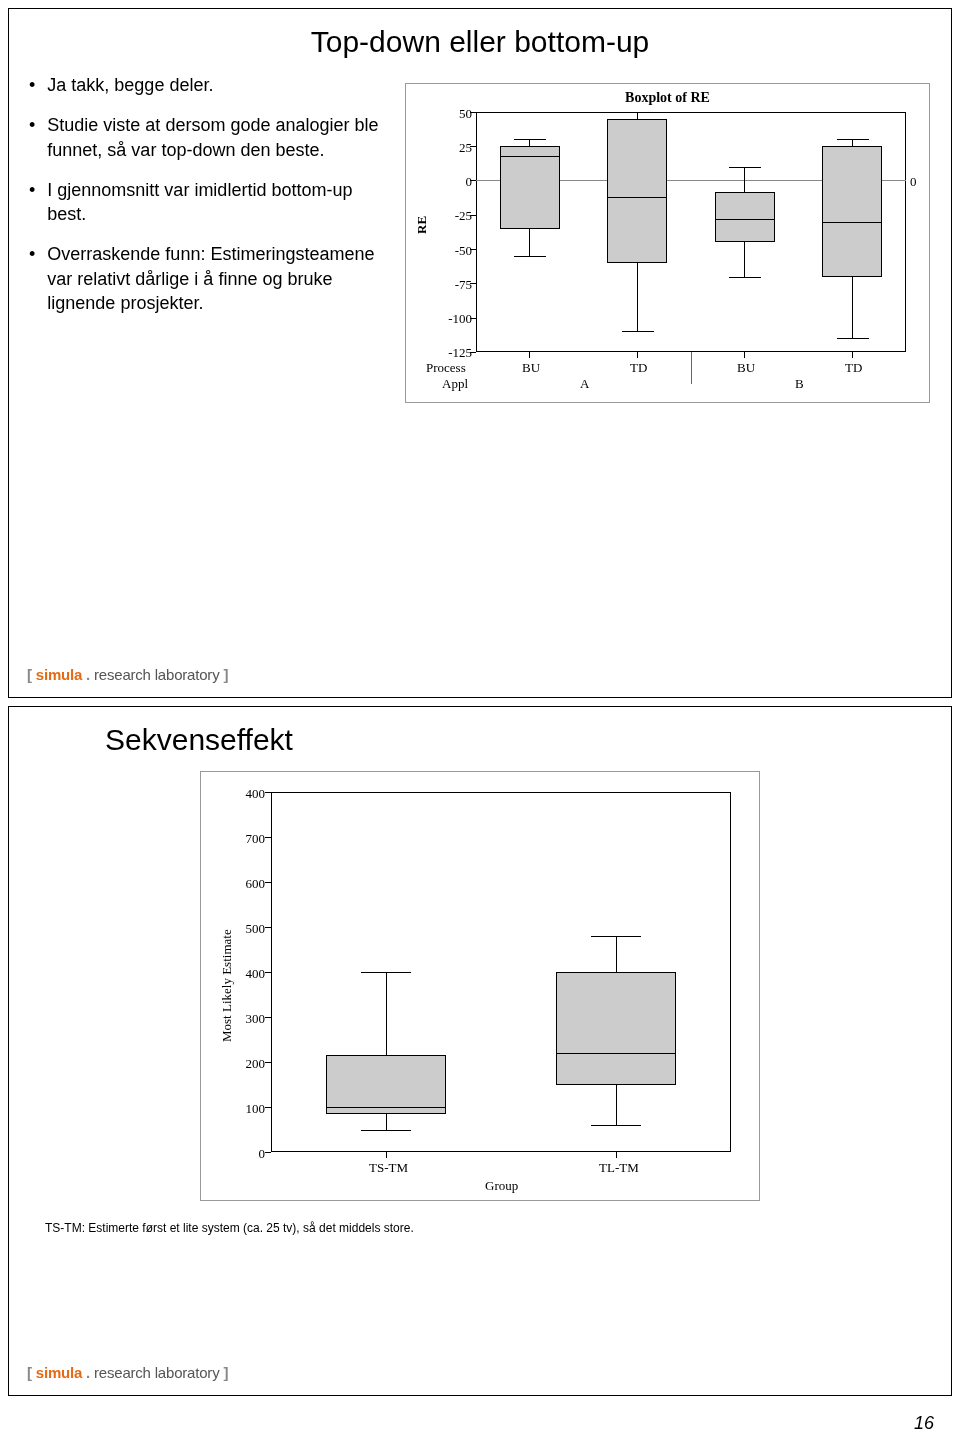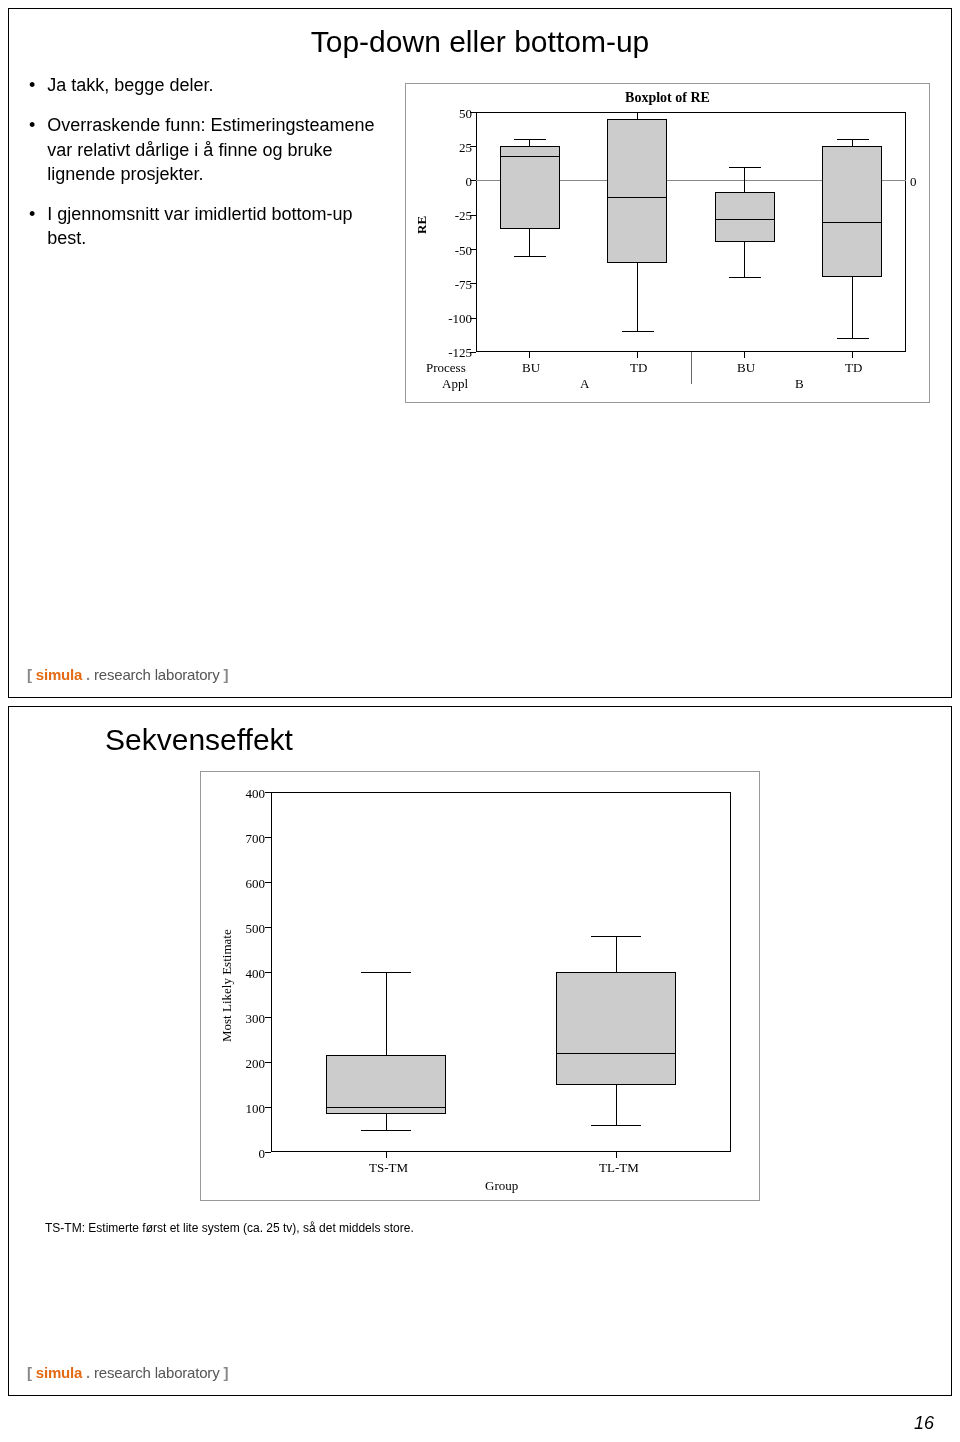--- a/index.html
+++ b/index.html
@@ -69,24 +69,27 @@
   <div class="title">Top-down eller bottom-up</div>
 
   <div class="columns">
 
     <div class="bullets">
       <ul>
         <li>
             <span>Ja takk, begge deler.</span>
           </li>
         <li>
+            <span>Studie viste at dersom gode analogier ble funnet, så var top-down den beste.</span>
+          </li>
+        <li>
+            <span>I gjennomsnitt var imidlertid bottom-up best.</span>
+          </li>
+        <li>
             <span>Overraskende funn: Estimeringsteamene var relativt dårlige i å finne og bruke lignende prosjekter.</span>
-          </li>
-        <li>
-            <span>I gjennomsnitt var imidlertid bottom-up best.</span>
           </li>
       </ul>
     </div>
 
     <div class="chartbox" style="width:525px;height:320px;margin-top:10px;">
       <div class="chartTitle" style="top:6px;">Boxplot of RE</div>
 
       <div class="axis-label" style="left:8px;top:150px;transform:rotate(-90deg);transform-origin:left top;font-weight:bold;">RE</div>
 
       <div class="plot-area" style="left:70px;top:28px;width:430px;height:240px;"></div>

